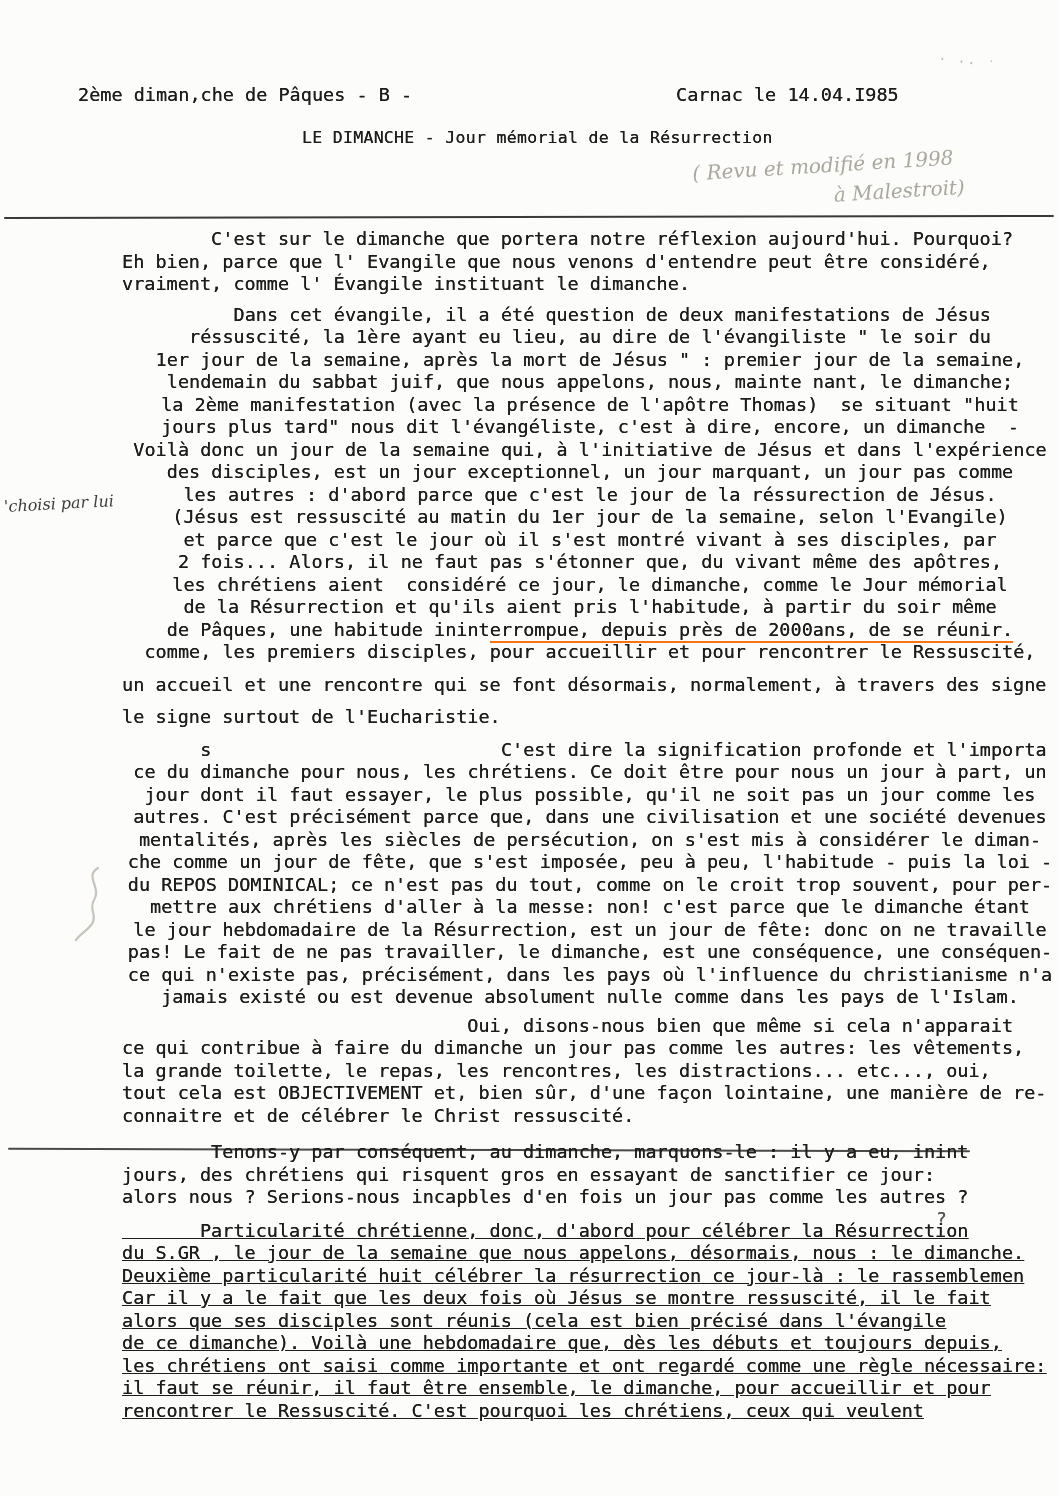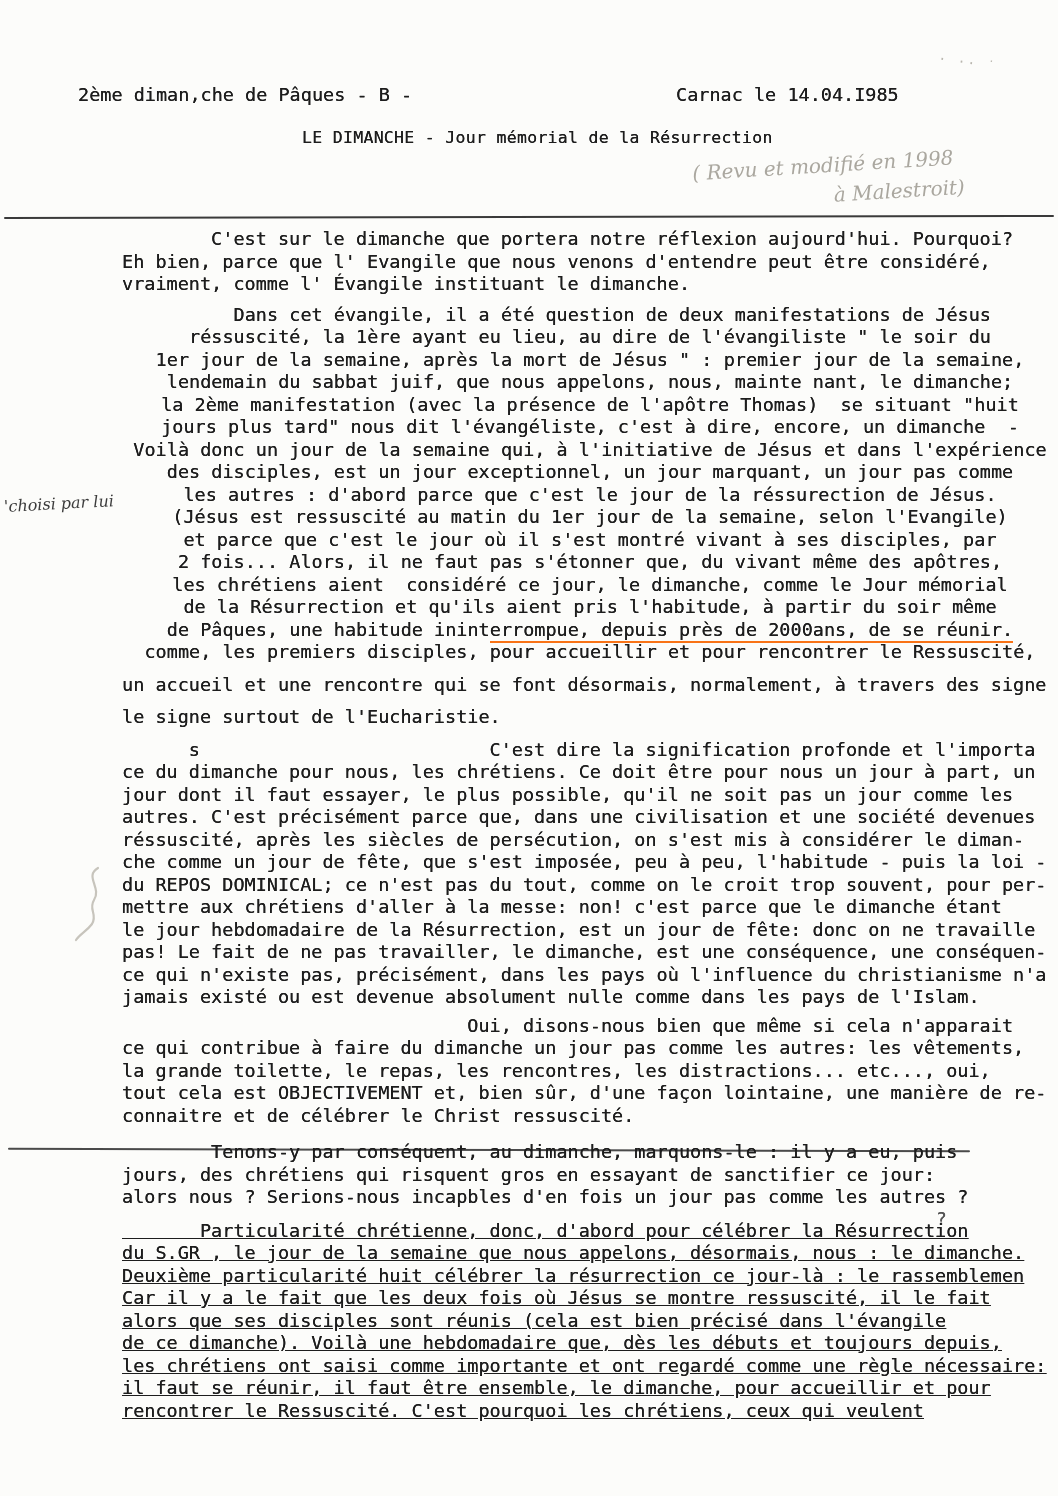--- a/index.html
+++ b/index.html
@@ -26,21 +26,21 @@
   .rule-top{position:absolute;left:4px;top:216px;width:1050px;height:2px;background:#3a3a3a;transform:rotate(-0.12deg);border-radius:2px;}
   .rule-mid{position:absolute;left:8px;top:1149px;width:962px;height:2px;background:#4a4a4a;transform:rotate(0.15deg);border-radius:2px;}
   .margin-note{position:absolute;left:4px;top:494px;font-size:16px;color:#3c3c3c;transform:rotate(-3deg);font-family:"DejaVu Serif","Liberation Serif",serif;font-style:italic;}
   .squiggle{position:absolute;left:68px;top:862px;}
   .stray-q{position:absolute;left:936px;top:1208px;font-size:18px;color:#555;}
   .content{position:absolute;left:122px;top:228px;width:936px;}
   .para{margin:0;}
   .p2{margin-top:8px;text-align:center;}
   .solo-a{margin-top:10px;}
   .solo-b{margin-top:10px;}
-  .p3{margin-top:10px;}
+  .p3{margin-top:10px;text-align:center;}
   .p4{margin-top:6px;}
   .p5{margin-top:14px;}
   .p6{margin-top:11px;text-decoration:underline;}
   .u-part{border-bottom:2px solid #f97316;padding-bottom:1px;}
 </style>
 </head>
 <body>
 
 <div class="typew header-left">2ème diman,che de Pâques  - B -</div>
 <div class="typew header-right">Carnac le 14.04.I985</div>
@@ -94,38 +94,38 @@
   </div>
 
   <div class="line solo-a">un accueil et une rencontre qui se font désormais, normalement, à travers des signe</div>
   <div class="line solo-b">le signe surtout de l'Eucharistie.</div>
 
   <div class="para p3">
       <div class="line">      s                          C'est dire la signification profonde et l'importa</div>
       <div class="line">ce du dimanche pour nous, les chrétiens. Ce doit être pour nous un jour à part, un</div>
       <div class="line">jour dont il faut essayer, le plus possible, qu'il ne soit pas un jour comme les</div>
       <div class="line">autres. C'est précisément parce que, dans une civilisation et une société devenues</div>
-      <div class="line">réssuscité, après les siècles de persécution, on s'est mis à considérer le diman-</div>
+      <div class="line">mentalités, après les siècles de persécution, on s'est mis à considérer le diman-</div>
       <div class="line">che comme un jour de fête, que s'est imposée, peu à peu, l'habitude - puis la loi -</div>
       <div class="line">du REPOS DOMINICAL; ce n'est pas du tout, comme on le croit trop souvent, pour per-</div>
       <div class="line">mettre aux chrétiens d'aller à la messe: non! c'est parce que le dimanche étant</div>
       <div class="line">le jour hebdomadaire de la Résurrection, est un jour de fête: donc on ne travaille</div>
       <div class="line">pas! Le fait de ne pas travailler, le dimanche, est une conséquence, une conséquen-</div>
       <div class="line">ce qui n'existe pas, précisément, dans les pays où l'influence du christianisme n'a</div>
       <div class="line">jamais existé ou est devenue absolument nulle comme dans les pays de l'Islam.</div>
     </div>
   <div class="para p4">
       <div class="line">                               Oui, disons-nous bien que même si cela n'apparait</div>
       <div class="line">ce qui contribue à faire du dimanche un jour pas comme les autres: les vêtements,</div>
       <div class="line">la grande toilette, le repas, les rencontres, les distractions... etc..., oui,</div>
       <div class="line">tout cela est OBJECTIVEMENT et, bien sûr, d'une façon lointaine, une manière de re-</div>
       <div class="line">connaitre et de célébrer le Christ ressuscité.</div>
     </div>
   <div class="para p5">
-      <div class="line">        Tenons-y par conséquent, au dimanche, marquons-le : il y a eu, puis</div>
+      <div class="line">        Tenons-y par conséquent, au dimanche, marquons-le : il y a eu, inint</div>
       <div class="line">jours, des chrétiens qui risquent gros en essayant de sanctifier ce jour:</div>
       <div class="line">alors nous ? Serions-nous incapbles d'en fois un jour pas comme les autres ?</div>
     </div>
   <div class="para p6">
       <div class="line">       Particularité chrétienne, donc, d'abord pour célébrer la Résurrection</div>
       <div class="line">du S.GR , le jour de la semaine que nous appelons, désormais, nous : le dimanche.</div>
       <div class="line">Deuxième particularité huit célébrer la résurrection ce jour-là : le rassemblemen</div>
       <div class="line">Car il y a le fait que les deux fois où Jésus se montre ressuscité, il le fait</div>
       <div class="line">alors que ses disciples sont réunis (cela est bien précisé dans l'évangile</div>
       <div class="line">de ce dimanche). Voilà une hebdomadaire que, dès les débuts et toujours depuis,</div>

